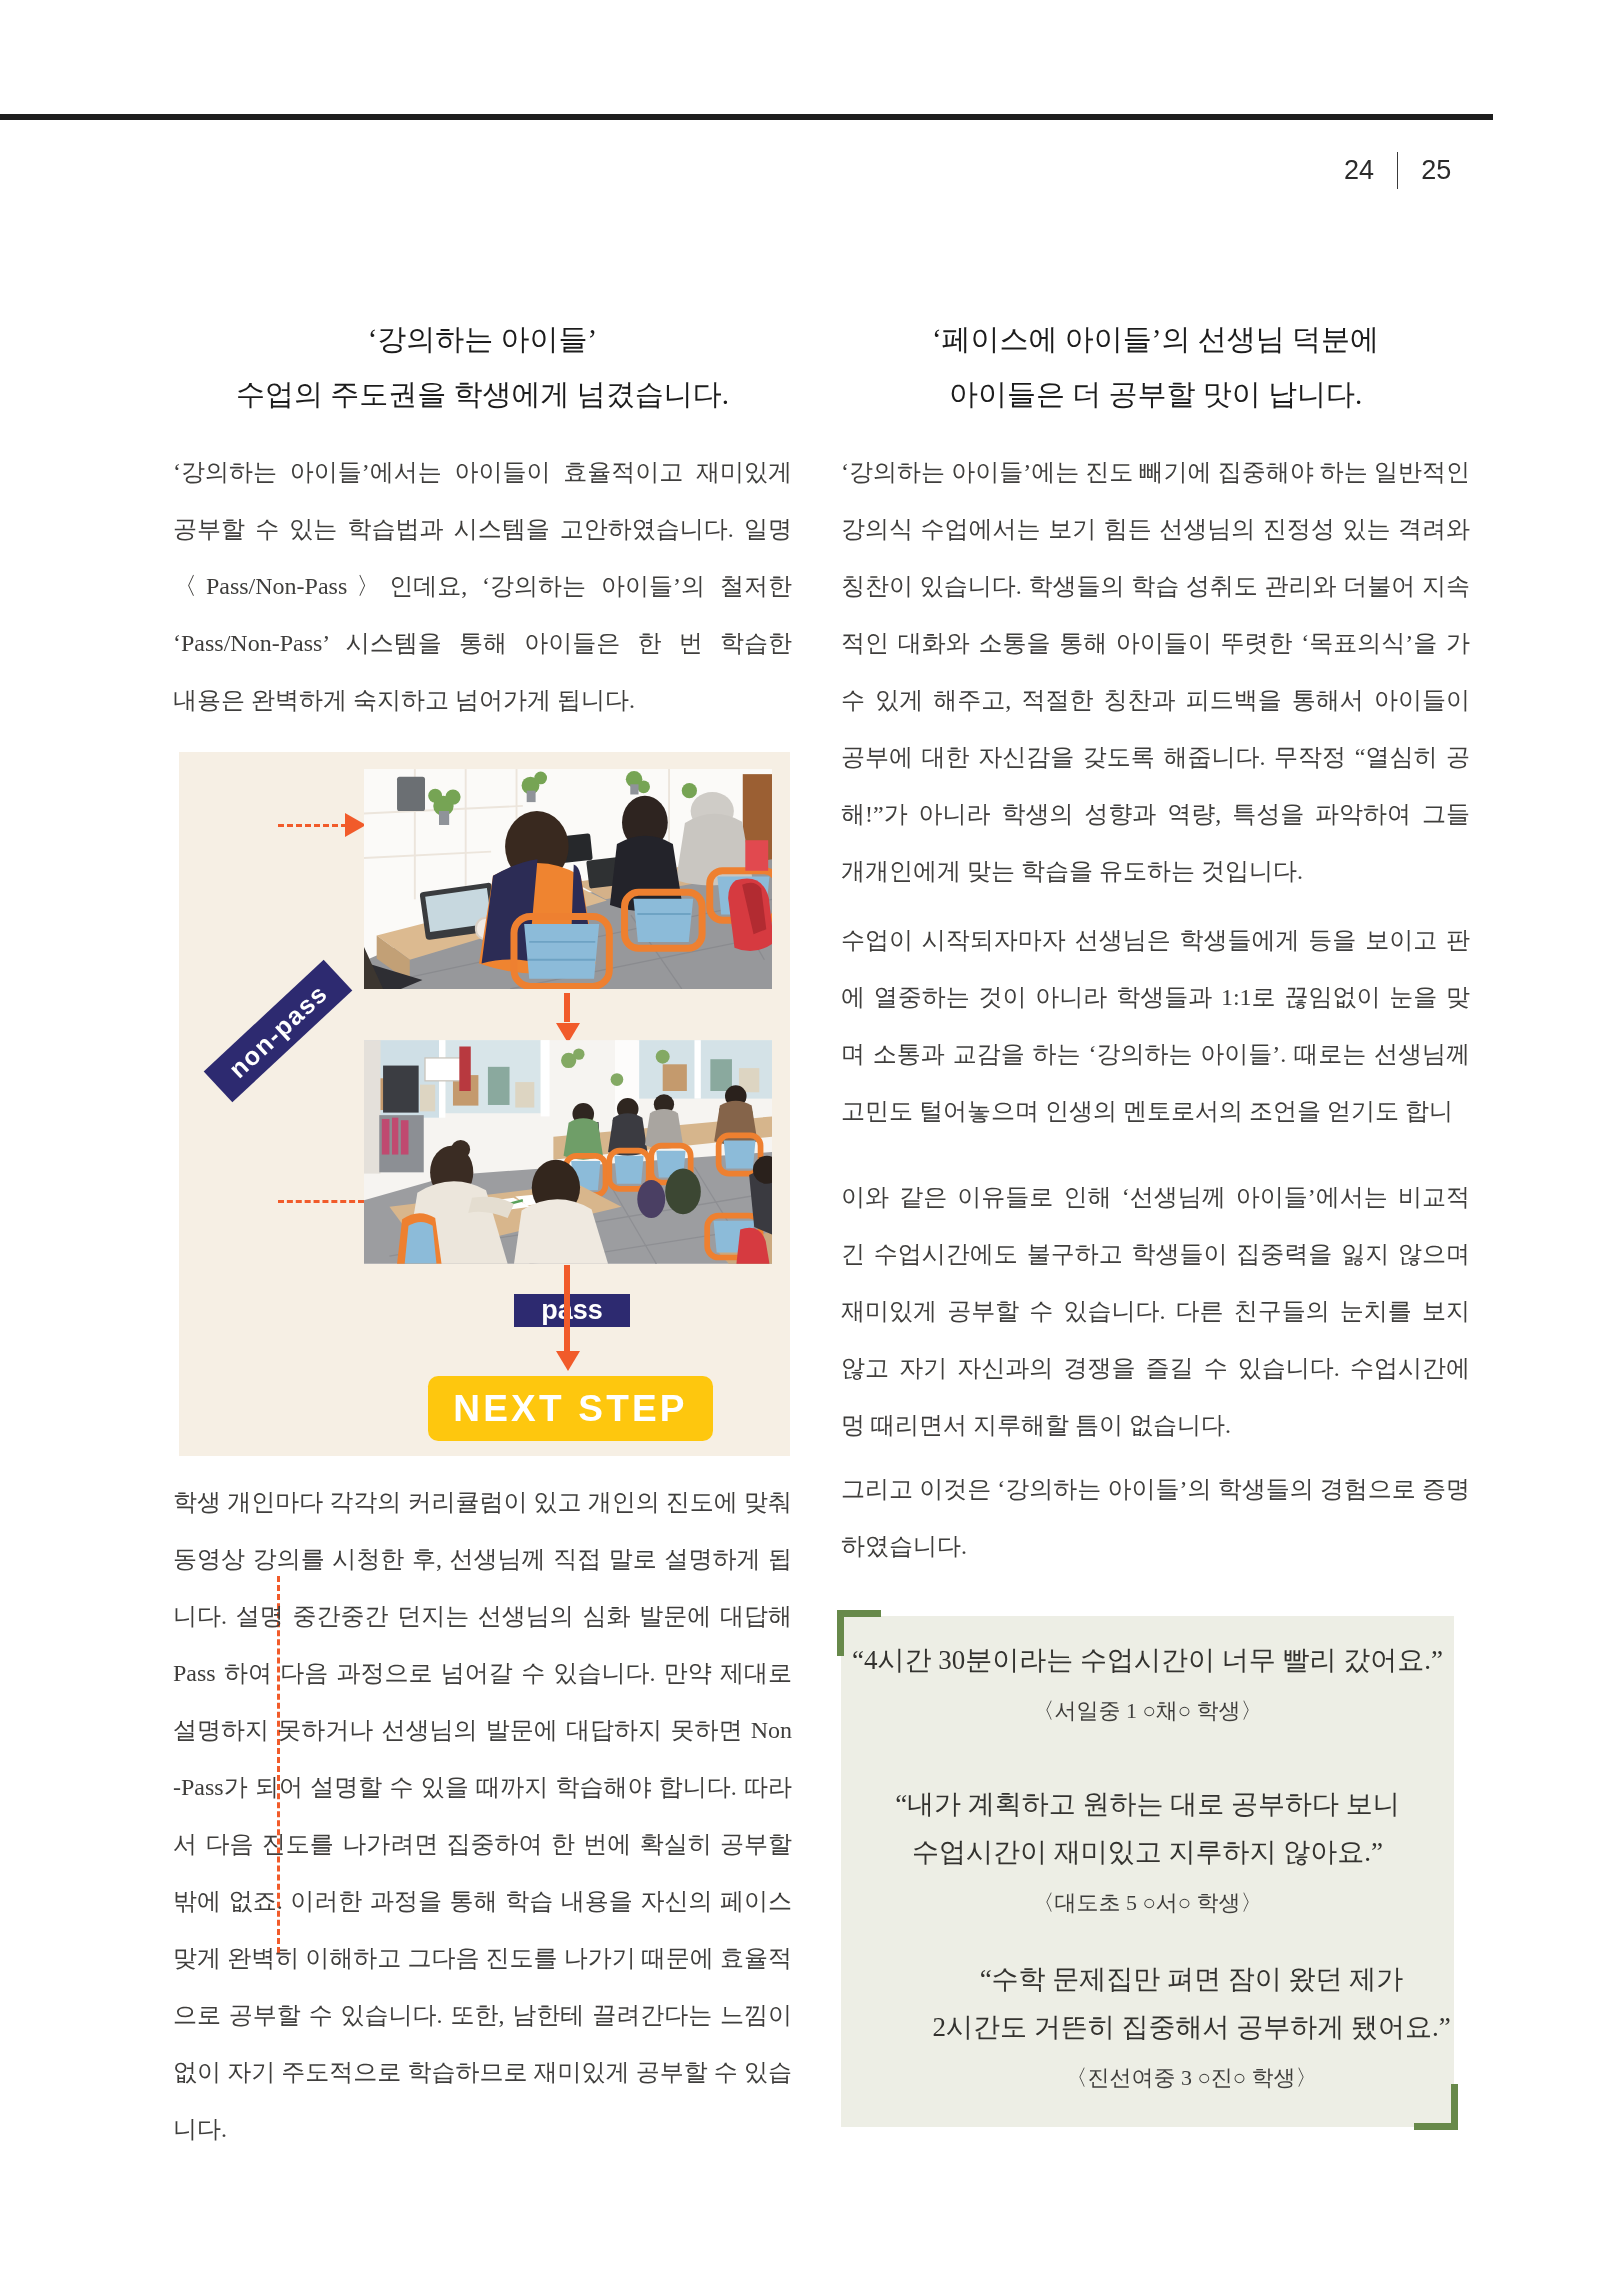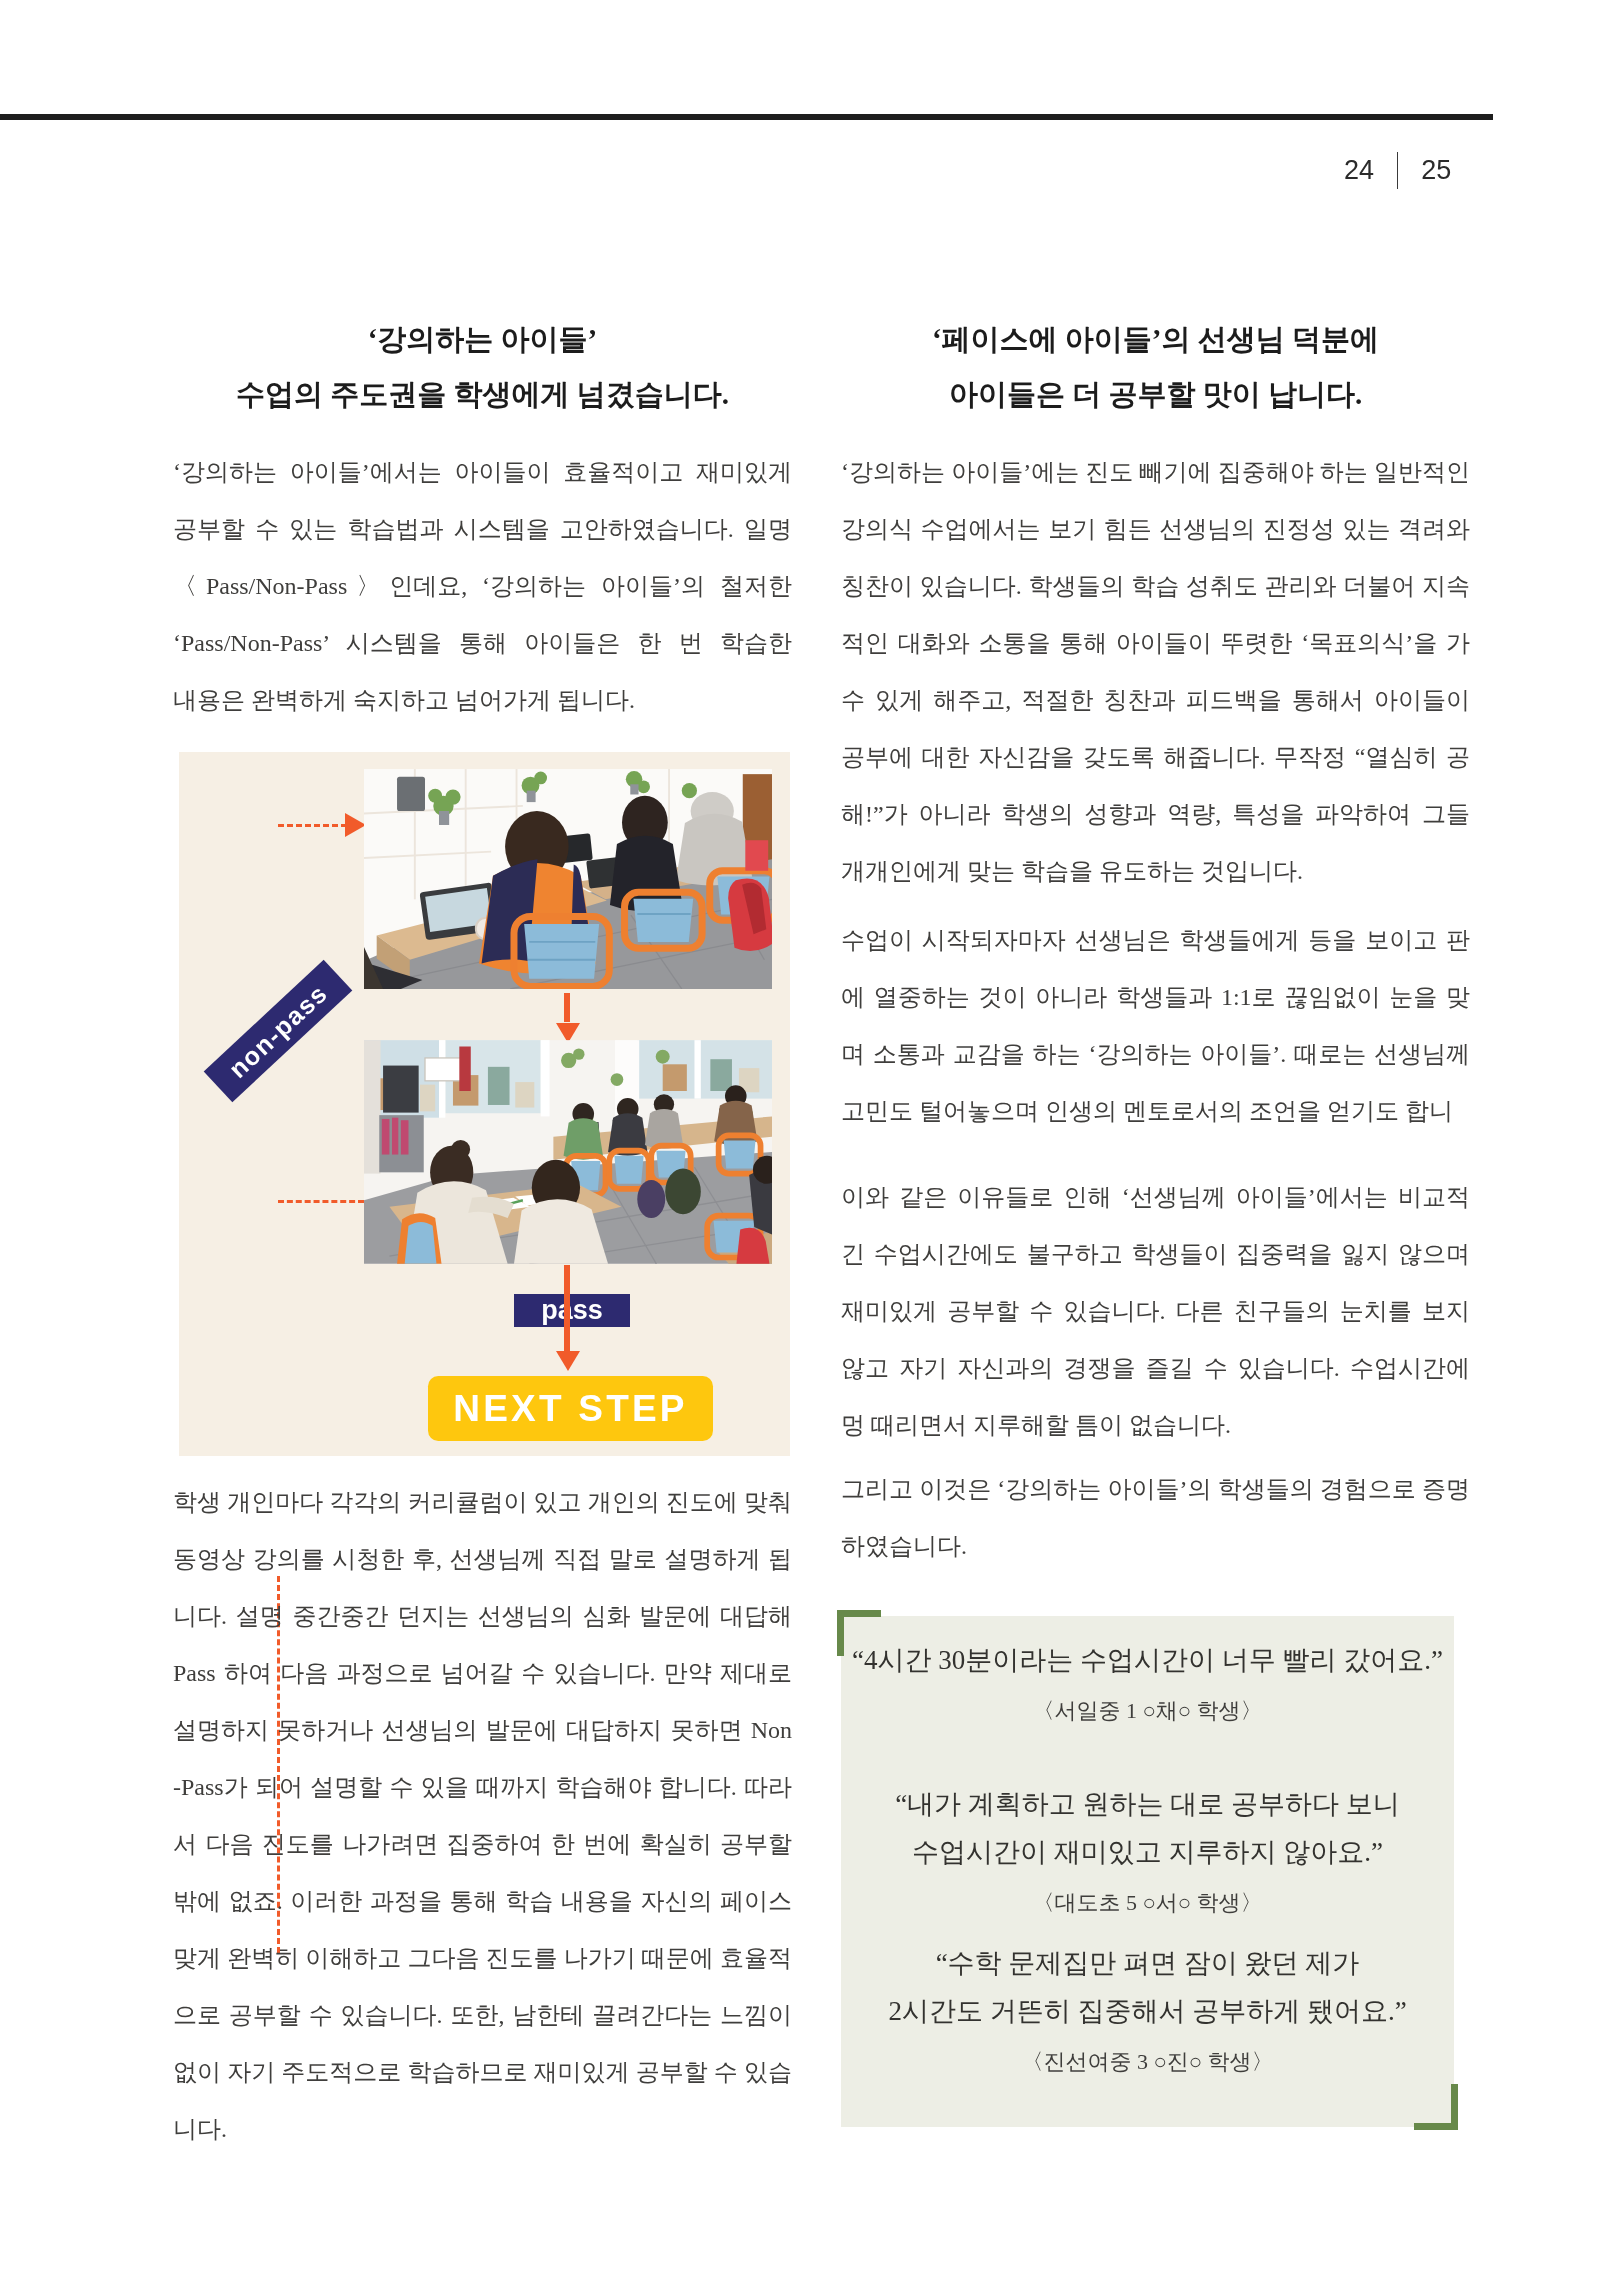--- a/index.html
+++ b/index.html
@@ -8,21 +8,21 @@
     font-family:"Liberation Serif","DejaVu Serif",serif;color:#3f3e3c;
   }
   .abs{position:absolute;}
   
   .top-rule{left:0;top:114px;width:1493px;height:5.7px;background:#1e1e1e;}
   .folio{top:151px;left:1321px;width:190px;height:39px;display:flex;align-items:center;
          font-family:"Liberation Sans","DejaVu Sans",sans-serif;font-size:27px;color:#2b2b2b;}
   .folio .num{width:76px;text-align:center;}
   .folio .vdiv{width:1.3px;height:37px;background:#3a3a3a;}
   
-  .col-heading{font-weight:bold;font-size:29px;line-height:55px;color:#1c1c1c;text-align:center;}
+  .col-heading{font-weight:normal;font-size:29px;line-height:55px;color:#1c1c1c;text-align:center;}
   .bodyline{font-size:24px;line-height:57px;height:57px;overflow:hidden;white-space:nowrap;
             text-align:justify;}
   .bodyline.j{white-space:normal;text-align:justify;text-align-last:justify;}
   .bodyline.last{white-space:normal;text-align:left;text-align-last:left;}
   .leftcol{left:173px;width:619px;}
   .rightcol{left:841px;width:629px;}
   
   .panel{left:179px;top:752px;width:611px;height:704px;background:#f6efe4;}
   .photo{position:absolute;left:185px;width:408px;display:block;}
   .dash-v{position:absolute;left:98px;top:824px;width:0;height:377px;border-left:3.2px dashed #f15b2a;}
@@ -339,21 +339,21 @@
       <div class="qline">“4시간 30분이라는 수업시간이 너무 빨리 갔어요.”</div>
       <div class="qattr">〈서일중 1 ○채○ 학생〉</div>
     </div>
 
     <div class="qgroup" style="top:164px;">
       <div class="qline">“내가 계획하고 원하는 대로 공부하다 보니</div>
       <div class="qline">수업시간이 재미있고 지루하지 않아요.”</div>
       <div class="qattr">〈대도초 5 ○서○ 학생〉</div>
     </div>
 
-    <div class="qgroup" style="top:323px;">
+    <div class="qgroup" style="top:339px;margin-left:44px;">
       <div class="qline">“수학 문제집만 펴면 잠이 왔던 제가</div>
       <div class="qline">2시간도 거뜬히 집중해서 공부하게 됐어요.”</div>
       <div class="qattr">〈진선여중 3 ○진○ 학생〉</div>
     </div>
   </div>
 
 </div>
 
 
 </body></html>

